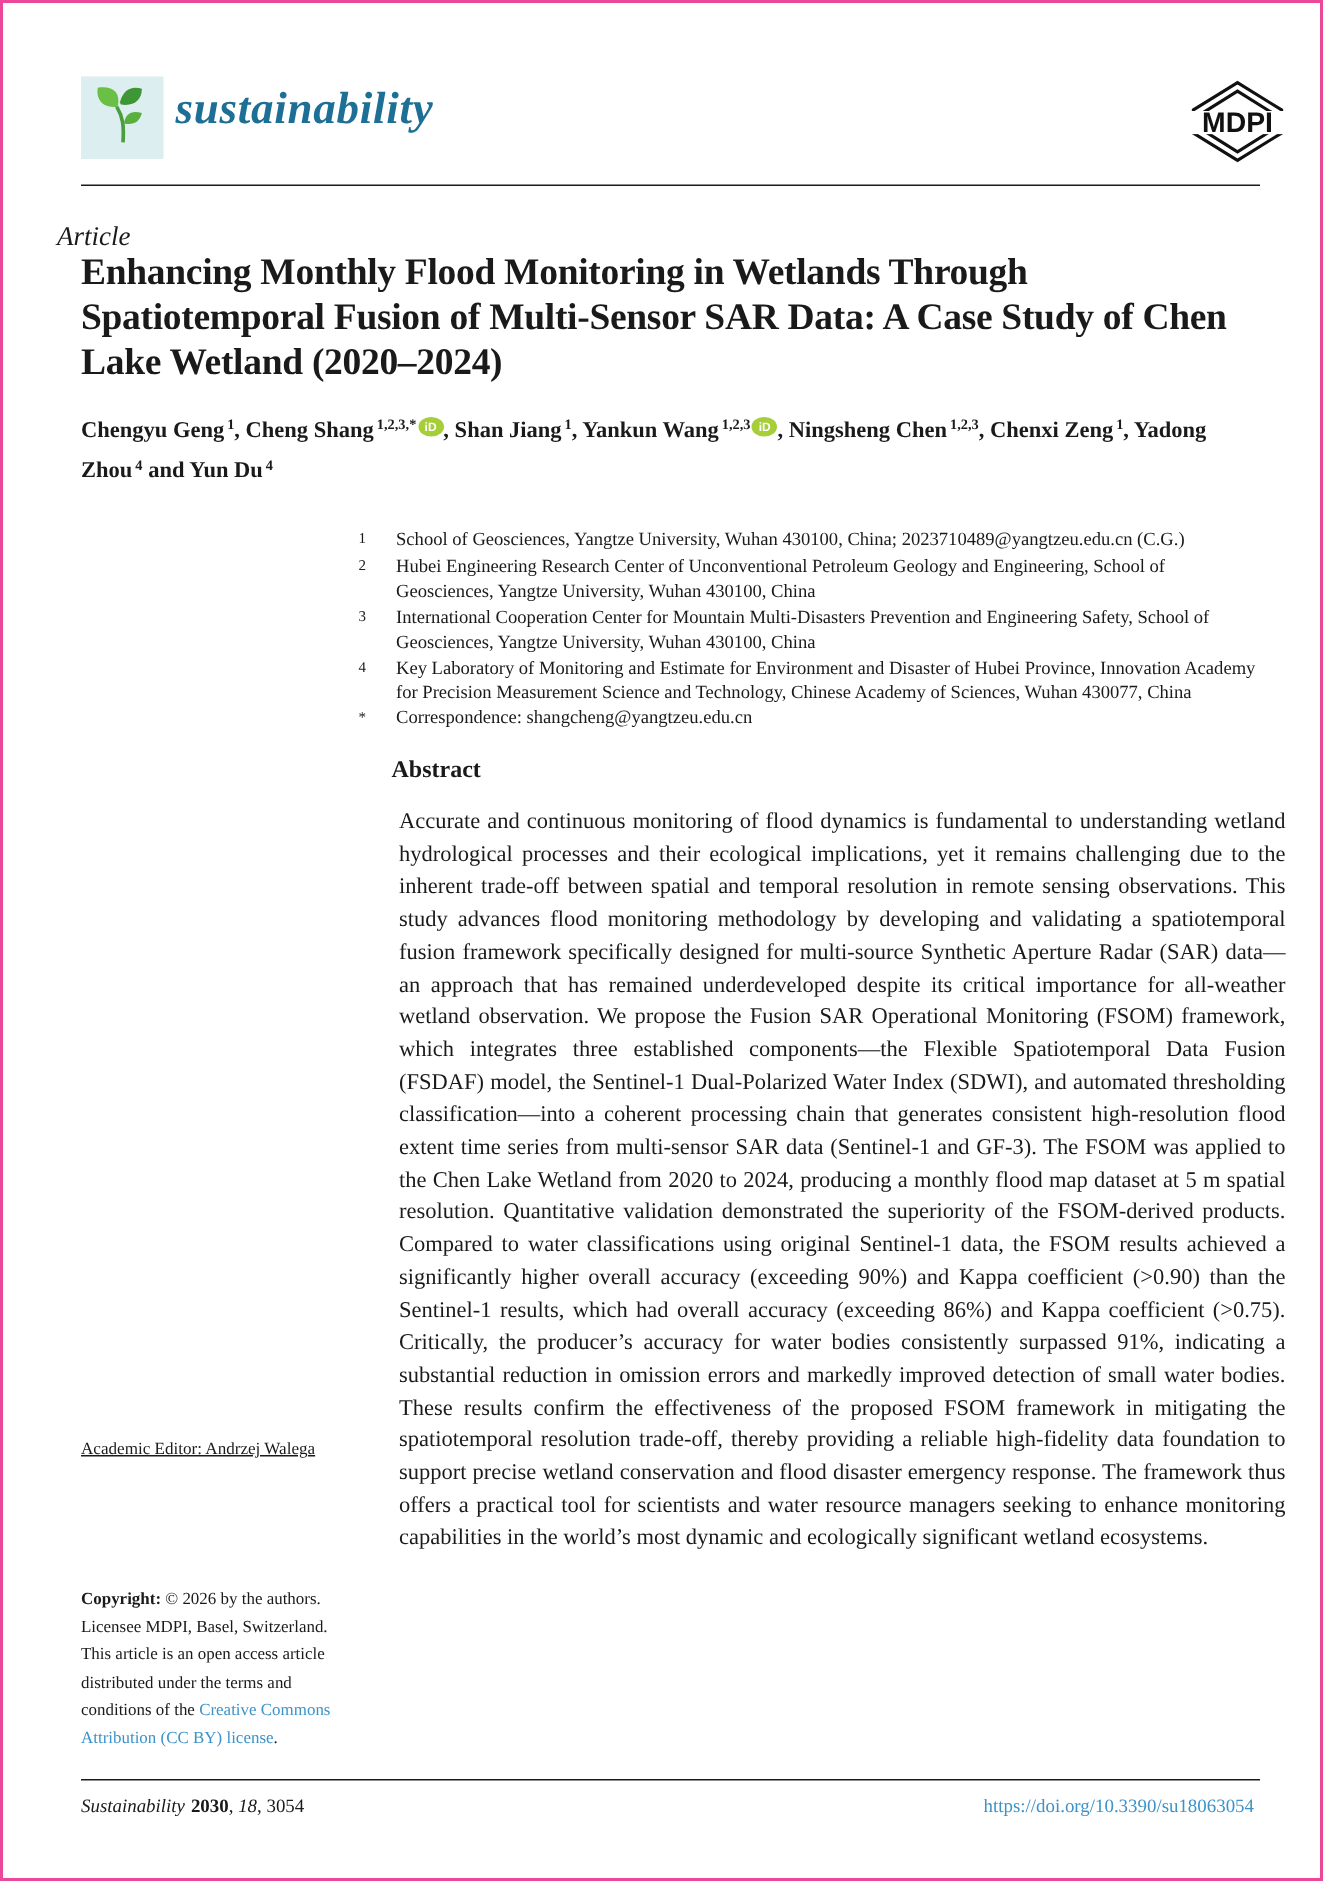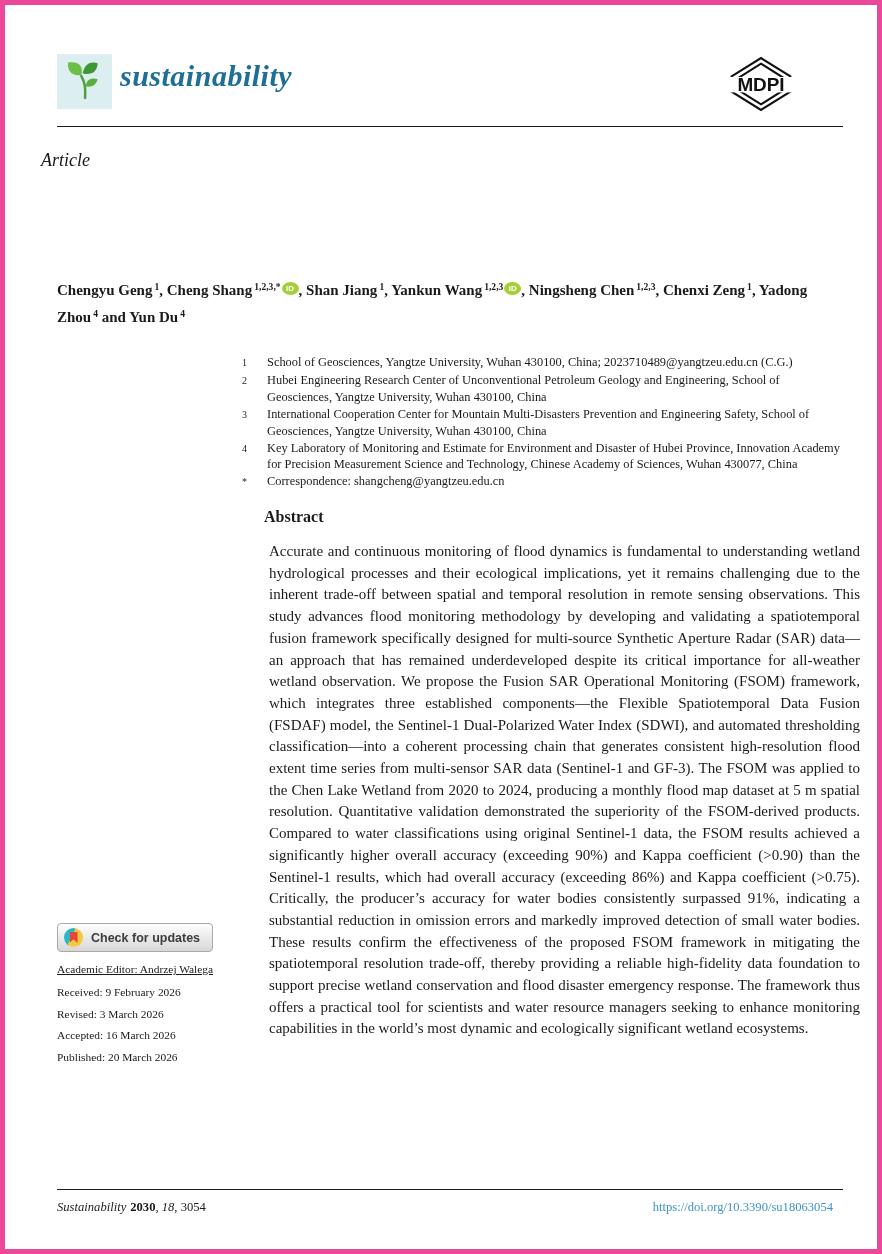--- a/index.html
+++ b/index.html
@@ -2,40 +2,40 @@
 <html><head>
 <meta charset="utf-8">
 <style>
   * { margin: 0; padding: 0; box-sizing: border-box; }
   html, body { background: #fff; }
   .page {
     position: relative;
     width: 882px;
     height: 1254px;
     background: #ffffff;
-    border: 5px solid #ec4899;
+    border: 2px solid #ec4899;
     font-family: "Liberation Serif", serif;
     color: #1a1a1a;
     overflow: hidden;
   }
 
   
   .logo-box {
     position: absolute; left: 52px; top: 49px;
     width: 55px; height: 55px;
     background: #dceef0;
     display: flex; align-items: center; justify-content: center;
   }
   .journal-name {
     position: absolute; left: 115px; top: 54px;
     font-style: italic; font-weight: bold;
     font-size: 30px; color: #1d6f95;
     letter-spacing: 0.5px;
   }
-  .mdpi-logo { position: absolute; left: 721px; top: 50px; }
+  .mdpi-logo { position: absolute; left: 788px; top: 50px; }
   .header-rule {
     position: absolute; left: 52px; top: 121px;
     width: 786px; height: 1px; background: #1a1a1a;
   }
 
   
   .article-label {
     position: absolute; left: 36px; top: 145px;
     font-style: italic; font-size: 18px;
   }
@@ -182,20 +182,21 @@
         <path d="M15 34 L50 12 L85 34 L85 48 L50 70 L15 48 Z"></path>
       </g>
       <rect x="2" y="31" width="96" height="22" fill="#ffffff"></rect>
       <text x="50" y="51" text-anchor="middle" font-family="Liberation Sans, sans-serif" font-weight="bold" font-size="27" fill="#111">MDPI</text>
     </svg>
   </div>
 
   <div class="header-rule"></div>
 
   <div class="article-label">Article</div>
+  <h1 class="paper-title">Enhancing Monthly Flood Monitoring in Wetlands Through Spatiotemporal Fusion of Multi-Sensor SAR Data: A Case Study of Chen Lake Wetland (2020–2024)</h1>
 
   <div class="authors">
     <span><span>Chengyu Geng</span><sup>1</sup><span>, </span></span><span><span>Cheng Shang</span><sup>1,2,3,*</sup><span class="orcid">iD</span><span>, </span></span><span><span>Shan Jiang</span><sup>1</sup><span>, </span></span><span><span>Yankun Wang</span><sup>1,2,3</sup><span class="orcid">iD</span><span>, </span></span><span><span>Ningsheng Chen</span><sup>1,2,3</sup><span>, </span></span><span><span>Chenxi Zeng</span><sup>1</sup><span>,</span></span> <span><span>Yadong Zhou</span><sup>4</sup><span> and </span></span><span><span>Yun Du</span><sup>4</sup></span>
   </div>
 
   <div class="affiliations">
     <div class="affil-row">
       <span class="affil-sup">1</span>
       <span class="affil-text">School of Geosciences, Yangtze University, Wuhan 430100, China; 2023710489@yangtzeu.edu.cn (C.G.)</span>
     </div>
@@ -214,36 +215,27 @@
     <div class="affil-row">
       <span class="affil-sup">*</span>
       <span class="affil-text">Correspondence: shangcheng@yangtzeu.edu.cn</span>
     </div>
   </div>
 
   <div class="abstract-heading">Abstract</div>
   <div class="abstract-body">Accurate and continuous monitoring of flood dynamics is fundamental to understanding wetland hydrological processes and their ecological implications, yet it remains challenging due to the inherent trade-off between spatial and temporal resolution in remote sensing observations. This study advances flood monitoring methodology by developing and validating a spatiotemporal fusion framework specifically designed for multi-source Synthetic Aperture Radar (SAR) data—an approach that has remained underdeveloped despite its critical importance for all-weather wetland observation. We propose the Fusion SAR Operational Monitoring (FSOM) framework, which integrates three established components—the Flexible Spatiotemporal Data Fusion (FSDAF) model, the Sentinel-1 Dual-Polarized Water Index (SDWI), and automated thresholding classification—into a coherent processing chain that generates consistent high-resolution flood extent time series from multi-sensor SAR data (Sentinel-1 and GF-3). The FSOM was applied to the Chen Lake Wetland from 2020 to 2024, producing a monthly flood map dataset at 5 m spatial resolution. Quantitative validation demonstrated the superiority of the FSOM-derived products. Compared to water classifications using original Sentinel-1 data, the FSOM results achieved a significantly higher overall accuracy (exceeding 90%) and Kappa coefficient (&gt;0.90) than the Sentinel-1 results, which had overall accuracy (exceeding 86%) and Kappa coefficient (&gt;0.75). Critically, the producer’s accuracy for water bodies consistently surpassed 91%, indicating a substantial reduction in omission errors and markedly improved detection of small water bodies. These results confirm the effectiveness of the proposed FSOM framework in mitigating the spatiotemporal resolution trade-off, thereby providing a reliable high-fidelity data foundation to support precise wetland conservation and flood disaster emergency response. The framework thus offers a practical tool for scientists and water resource managers seeking to enhance monitoring capabilities in the world’s most dynamic and ecologically significant wetland ecosystems.</div>
 
 
-  <div class="check-badge">
-    <span class="crossmark-circle">
-      <span class="crossmark-bookmark"></span>
-    </span>
-    <span>Check for updates</span>
-  </div>
 
   <div class="academic-editor">Academic Editor: Andrzej Walega</div>
 
-  <div class="sidebar-dates">
-    <div class="date-line">Received: 9 February 2026</div>
-    <div class="date-line">Revised: 3 March 2026</div>
-    <div class="date-line">Accepted: 16 March 2026</div>
-    <div class="date-line">Published: 20 March 2026</div>
-  </div>
-
+
+  <div class="copyright">
+    <b>Copyright:</b><span> © 2026 by the authors. Licensee MDPI, Basel, Switzerland. This article is an open access article distributed under the terms and conditions of the </span><a class="link">Creative Commons Attribution (CC BY) license</a><span>.</span>
+  </div>
 
   <div class="footer-rule"></div>
   <div class="footer-left">
     <span class="j-name">Sustainability</span><b>2030</b><span>, </span><span class="j-vol">18</span><span>, 3054</span>
   </div>
   <a class="footer-doi link">https://doi.org/10.3390/su18063054</a>
 
 </div>
 
 </body></html>

